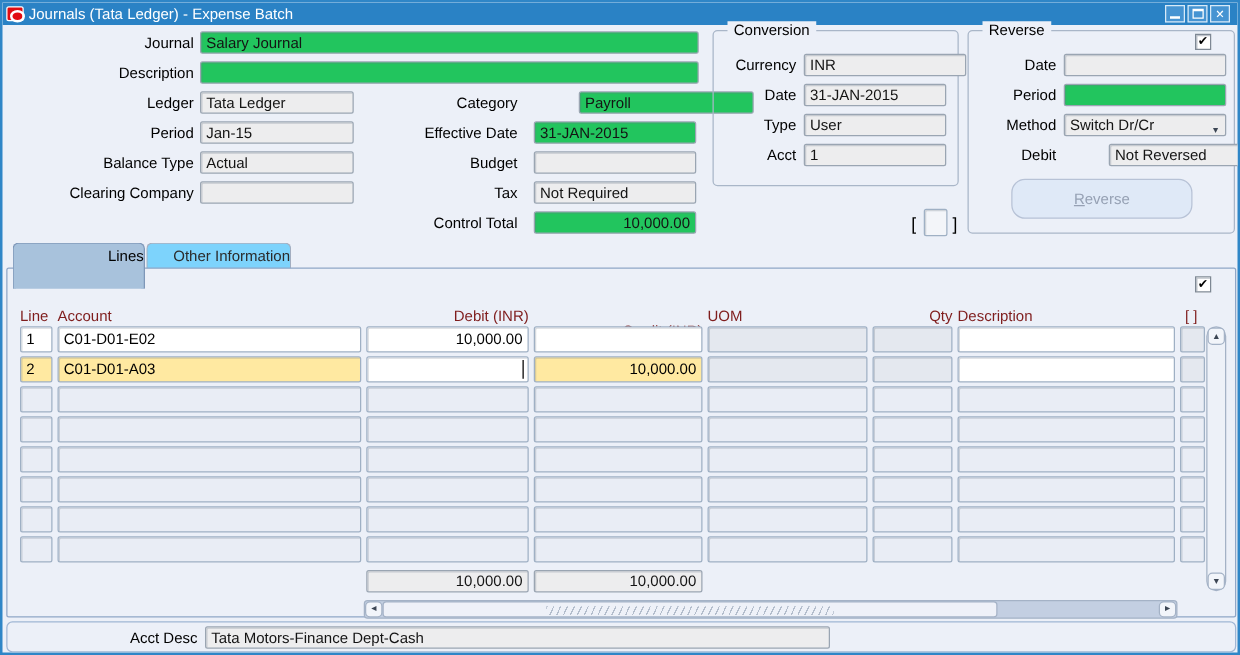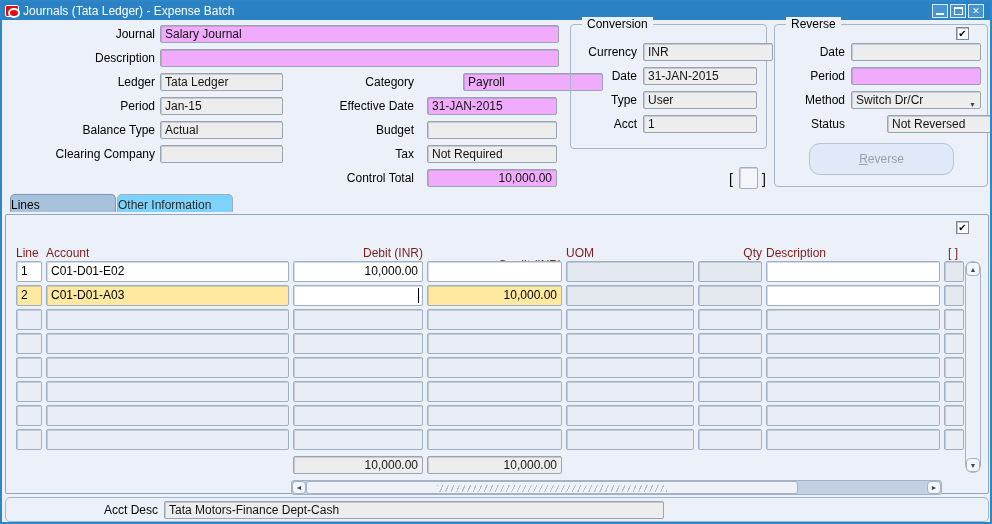--- a/index.html
+++ b/index.html
@@ -30,21 +30,21 @@
     width: 16px; height: 14px; background: #4694d2; border: 1px solid #d8eaf8;
     position: relative; color: #fff; font-size: 9px; line-height: 12px; text-align: center;
   }
   .win-btn .min-bar { position: absolute; left: 3px; bottom: 2px; width: 8px; height: 2px; background: #fff; }
   .win-btn .max-box { position: absolute; left: 3px; top: 2px; width: 9px; height: 8px; border: 1px solid #fff; border-top-width: 2px; }
 
   
   .lbl { position: absolute; height: 16px; line-height: 16px; text-align: right; color: #000; }
   .fld {
     position: absolute; height: 18px; line-height: 16px; padding: 0 4px;
-    background: #f0abfc; border: 1px solid #9aa5b2; border-radius: 2px; color: #141414;
+    background: #22c55e; border: 1px solid #9aa5b2; border-radius: 2px; color: #141414;
     box-shadow: inset 1px 1px 0 rgba(110,122,138,.30); white-space: nowrap; overflow: hidden;
   }
   .ro { background: #ededee; }
   .num { text-align: right; }
 
   
   .groupbox { position: absolute; border: 1px solid #a9b6c8; border-radius: 4px; }
   .groupbox-title {
     position: absolute; top: -8px; left: 11px; background: #ecf0f8; padding: 0 5px; height: 15px; line-height: 15px;
   }
@@ -59,21 +59,21 @@
   
   .combo-arrow { position: absolute; right: 4px; top: 5px; font-size: 7px; color: #3c4654; }
 
   
   .pill-btn {
     position: absolute; background: #dfe9f7; border: 1px solid #b7c2d6; border-radius: 11px;
     color: #96a1b4; text-align: center; line-height: 30px; font-size: 12px;
   }
 
   
-  .tab { position: absolute; top: 192px; height: 18px; line-height: 20px; text-align: left; border-radius: 5px 5px 0 0; }
+  .tab { position: absolute; top: 192px; height: 37px; line-height: 20px; text-align: right; border-radius: 5px 5px 0 0; }
   .tab-active { background: #a8c2dc; border: 1px solid #7e97b8; border-bottom: none; z-index: 3; color: #000; }
   .tab-inactive { background: #7dd3fc; border: 1px solid #a3aec0; border-bottom: none; z-index: 1; color: #2b2b2b; }
 
   
   .content-box {
     position: absolute; left: 3px; top: 212px; width: 984px; height: 280px;
     background: #ecf0f8; border: 1px solid #8fa6c6; border-radius: 2px; z-index: 2;
   }
   .hdr { position: absolute; top: 31px; height: 14px; line-height: 14px; color: #7f1d1d; white-space: nowrap; }
 
@@ -204,21 +204,21 @@
     <div class="checkbox" style="right:18px;top:2px;"><span>✔</span></div>
     <div class="lbl" style="left:6px;top:19px;width:64px;">Date</div>
     <div class="fld ro" style="left:76px;top:18px;width:130px;"></div>
     <div class="lbl" style="left:6px;top:43px;width:64px;">Period</div>
     <div class="fld" style="left:76px;top:42px;width:130px;"></div>
     <div class="lbl" style="left:6px;top:67px;width:64px;">Method</div>
     <div class="fld ro" style="left:76px;top:66px;width:130px;">
       <span>Switch Dr/Cr</span>
       <span class="combo-arrow">▼</span>
     </div>
-    <div class="lbl" style="left:6px;top:91px;width:64px;">Status</div>
+    <div class="lbl" style="left:6px;top:91px;width:64px;">Debit</div>
     <div class="fld ro" style="left:76px;top:90px;width:130px;margin-left:36px;">Not Reversed</div>
     <div class="pill-btn" style="left:34px;top:118px;width:145px;height:32px;"><u>R</u>everse</div>
   </div>
 
   <div class="tab tab-active" style="left:8px;width:106px;">Lines</div>
   <div class="tab tab-inactive" style="left:115px;width:116px;">Other Information</div>
 
   <div class="content-box">
     <div class="checkbox" style="left:950px;top:6px;"><span>✔</span></div>
 

